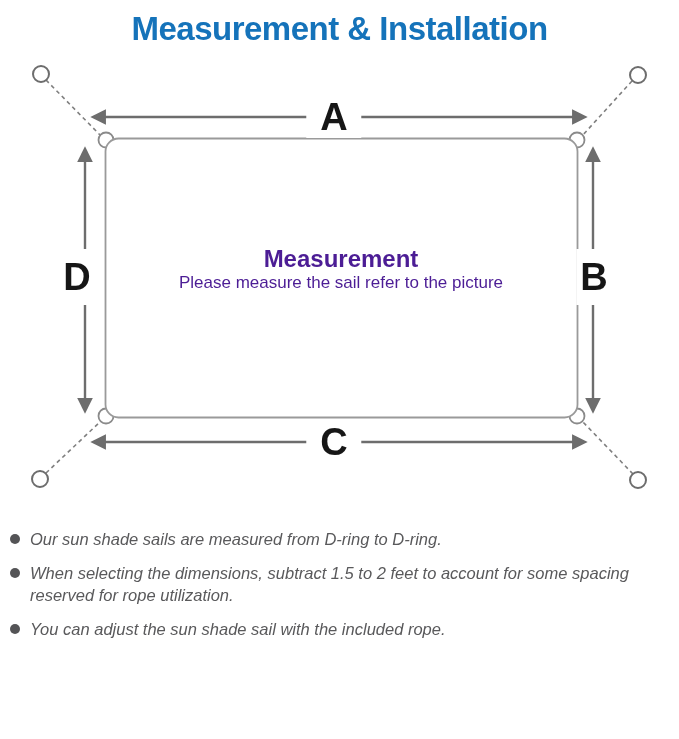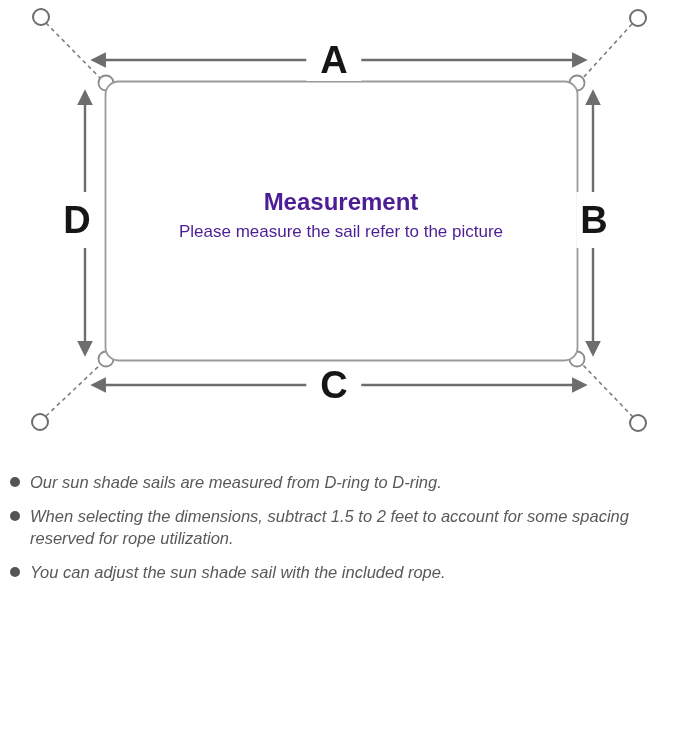--- a/index.html
+++ b/index.html
@@ -19,35 +19,36 @@
   }
   .label-a{left:334px;top:60px;padding:2px 14px;}
   .label-c{left:334px;top:385px;padding:2px 14px;}
   .label-d{left:77px;top:220px;padding:9px 4px;}
   .label-b{left:594px;top:220px;padding:9px 4px;}
   .center-text{
     position:absolute;left:341px;top:188px;transform:translateX(-50%);
     text-align:center;white-space:nowrap;color:#4c1d95;
   }
   .center-text .ct-title{font-size:24px;font-weight:700;}
-  .center-text .ct-sub{font-size:17px;margin-top:6px;}
+  .center-text .ct-sub{font-size:17px;}
   .notes{
     list-style:none;margin:11px 6px 0 10px;padding:0;
   }
   .notes li{display:flex;gap:10px;margin-bottom:12px;font-style:italic;}
   .dot{width:10px;height:10px;border-radius:50%;background:#545456;margin-top:6px;flex:0 0 auto;}
   .note-text{
     font-size:16.5px;line-height:22px;color:#59595b;white-space:pre-line;
   }
 </style>
 </head>
 <body>
 
 <div class="page">
 
+  <h1 class="page-title">Measurement &amp; Installation</h1>
 
   <div class="diagram">
     <svg width="679" height="460" viewBox="0 0 679 460">
       <defs>
         <marker id="arr" viewBox="0 0 10 10" refX="7" refY="5" markerWidth="6.5" markerHeight="6.5" orient="auto-start-reverse">
           <path d="M0 0 L10 5 L0 10 Z" fill="#6d6d6d"></path>
         </marker>
       </defs>
 
       <line x1="46" y1="23" x2="101" y2="79" stroke="#7f7f7f" stroke-width="1.6" stroke-dasharray="4 3.5"></line>

